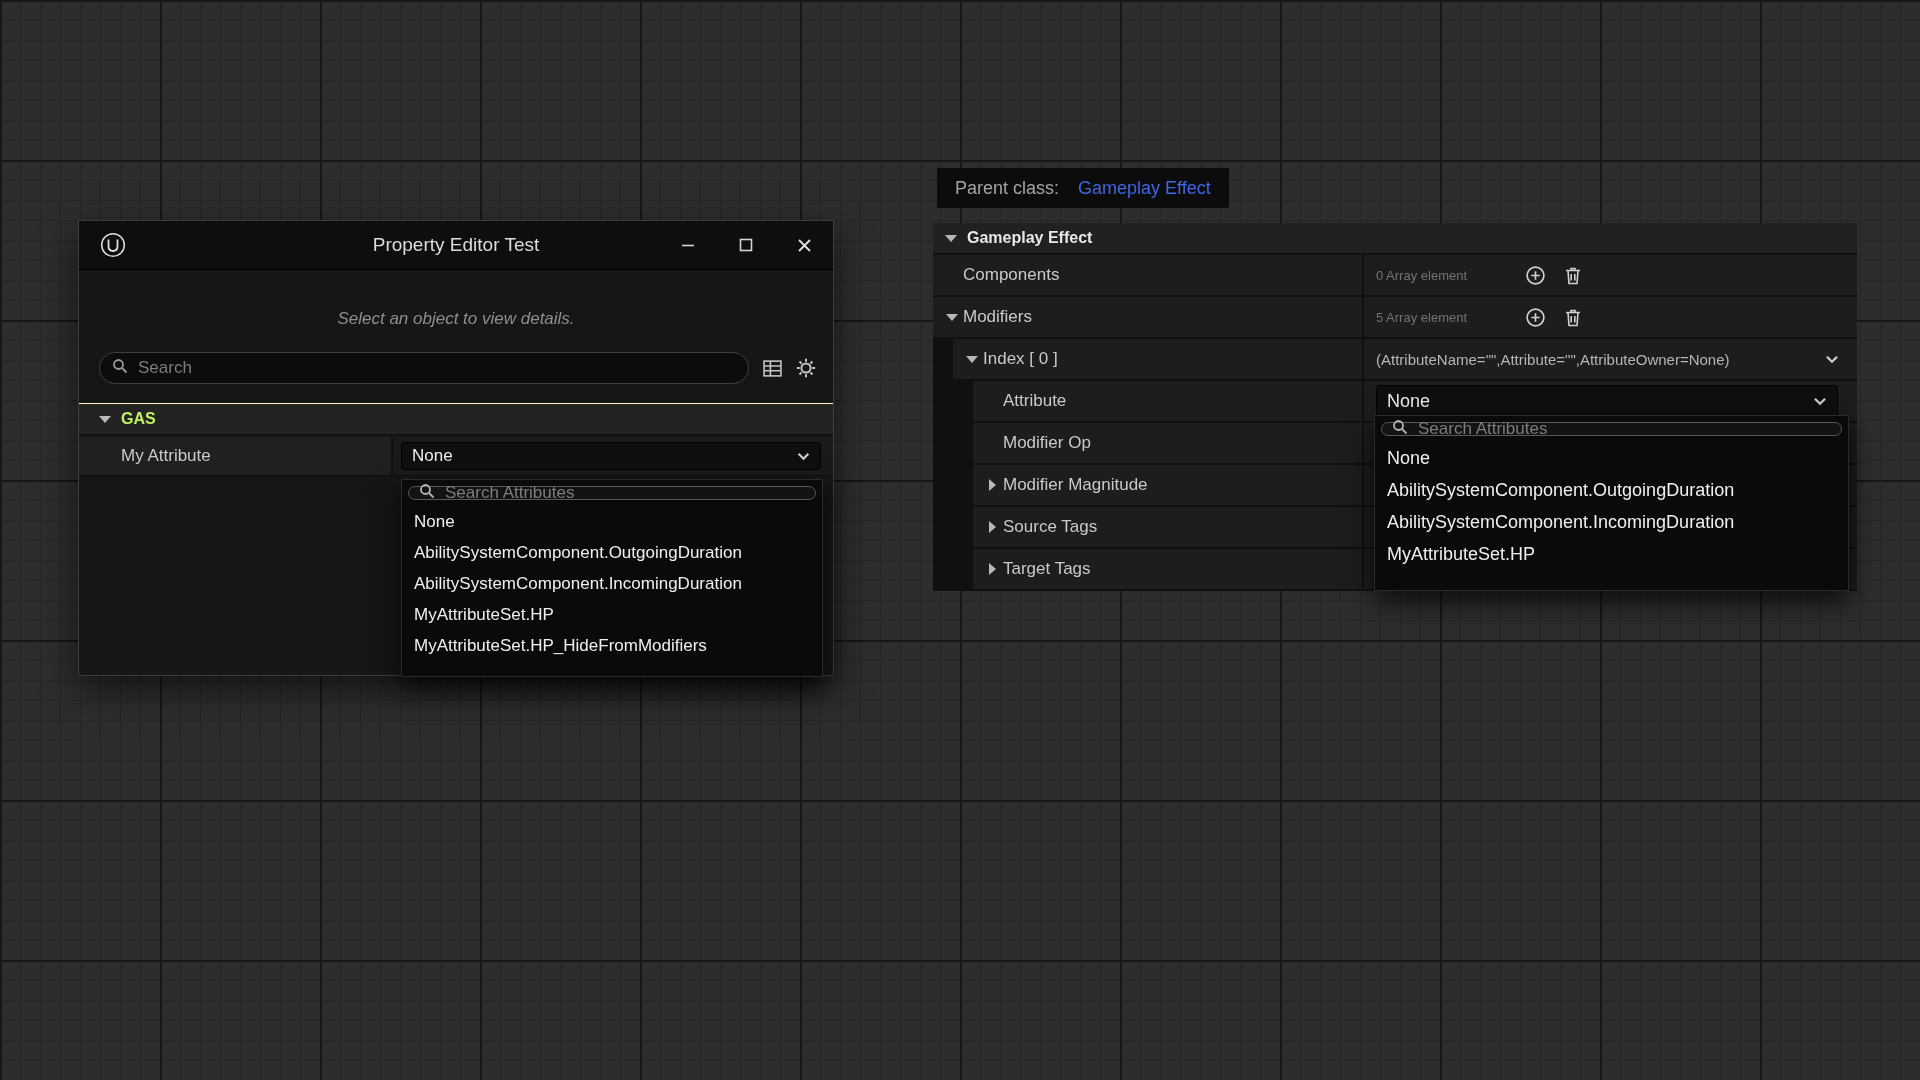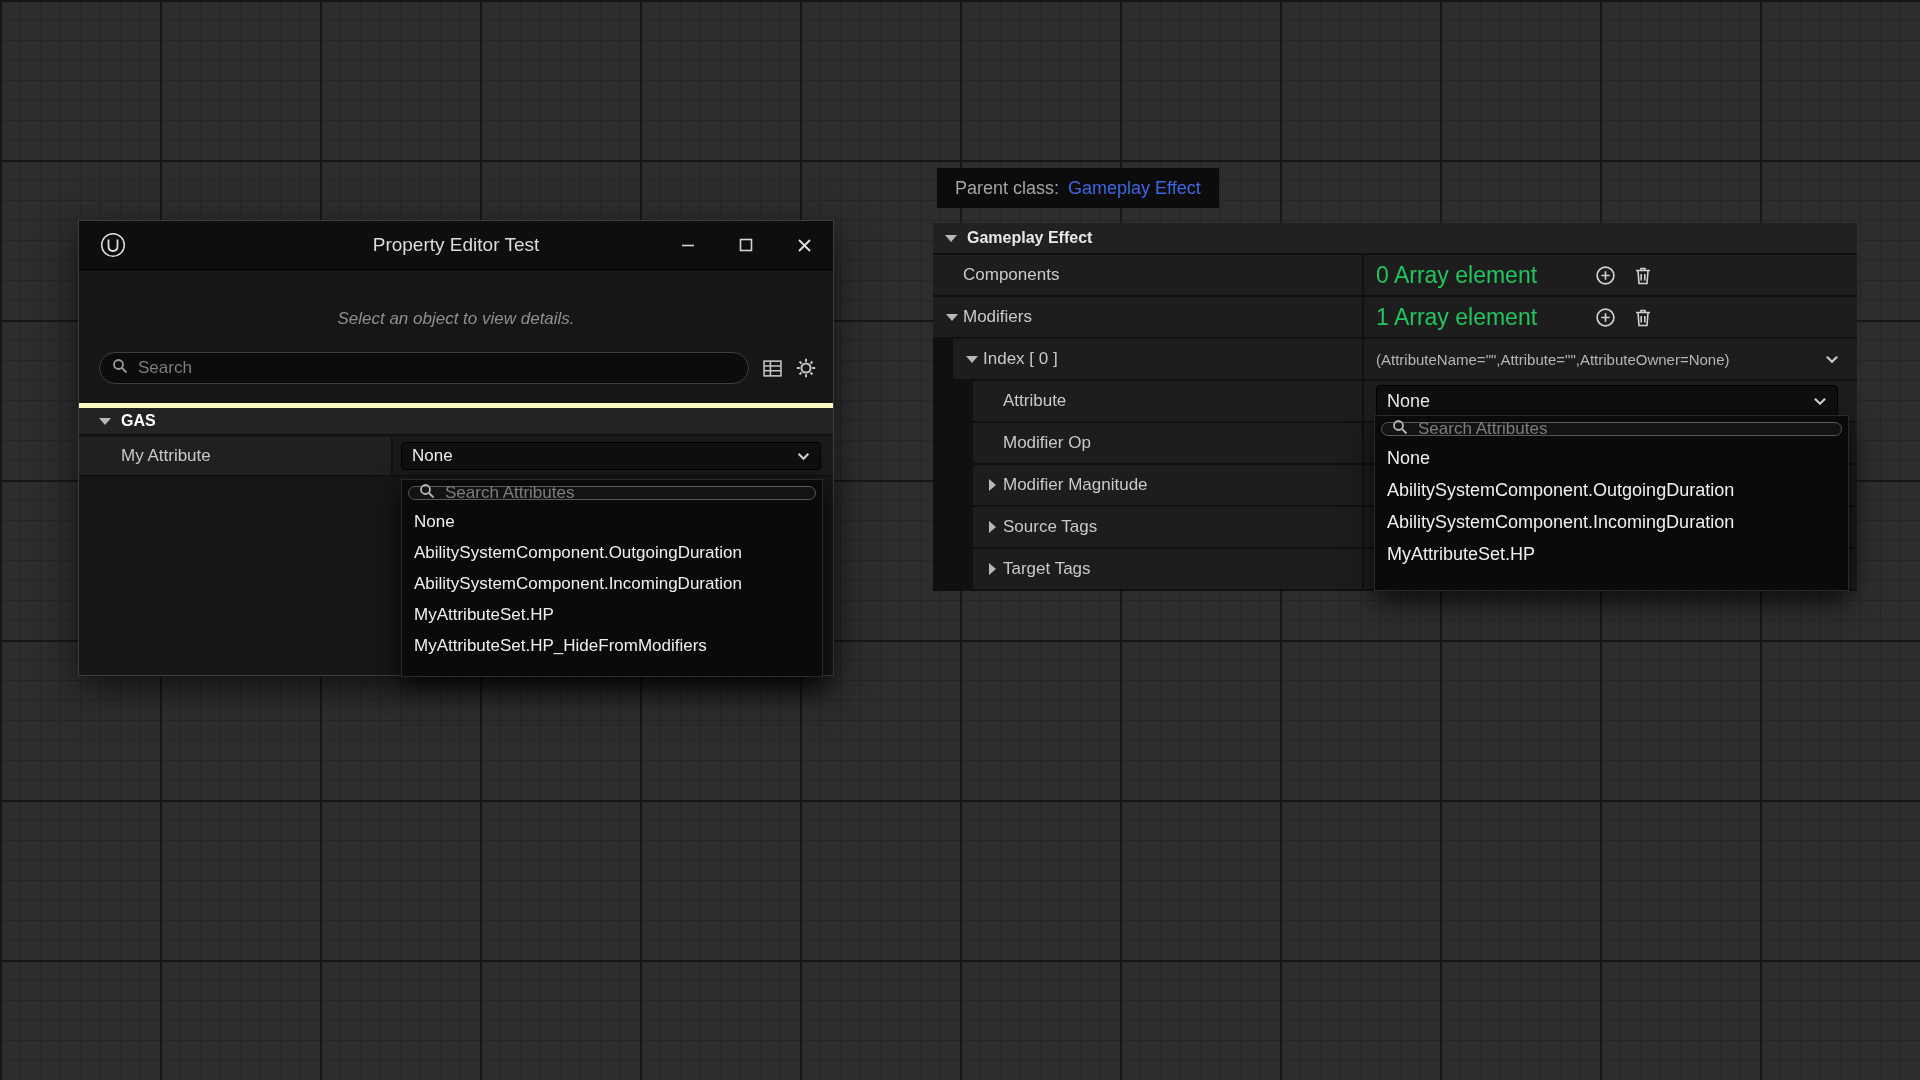--- a/index.html
+++ b/index.html
@@ -29,22 +29,22 @@
 
   .search-row{position:absolute;top:130px;left:20px;right:16px;height:34px;display:flex;align-items:center;}
   .search-box{flex:0 0 650px;height:32px;background:#0c0c0c;border:1px solid #3f3f3f;border-radius:16px;
     display:flex;align-items:center;padding:4px 12px;box-sizing:border-box;gap:8px;}
   .search-box input,.dd-search input{flex:1;background:transparent;border:none;outline:none;
     color:#e0e0e0;font-size:17px;font-family:inherit;min-width:0;}
   input::placeholder{color:#7d7d7d;}
   .tool-icon{margin-left:14px;display:flex;cursor:pointer;}
 
   .cat-header{position:absolute;top:182px;left:0;right:0;height:32px;background:#232323;
-    border-top:5px solid #fef9c3;border-bottom:1px solid #0e0e0e;display:flex;align-items:center;
-    padding-left:20px;gap:10px;box-sizing:border-box;font-weight:bold;font-size:16px;color:#ffffff;}
+    border-top:1px solid #fef9c3;border-bottom:1px solid #0e0e0e;display:flex;align-items:center;
+    padding-left:20px;gap:10px;box-sizing:border-box;font-weight:bold;font-size:16px;color:#bef264;}
 
   .prop-row{position:absolute;top:216px;left:0;right:0;height:38px;display:flex;border-bottom:1px solid #0e0e0e;}
   .prop-label-cell{width:314px;background:#202020;display:flex;align-items:center;padding-left:42px;
     box-sizing:border-box;color:#c9c9c9;font-size:17px;border-right:2px solid #101010;}
   .prop-value-cell{flex:1;background:#1a1a1a;display:flex;align-items:center;padding-left:8px;}
 
   .combo{width:420px;height:28px;background:#0f0f0f;border:1px solid #000;border-radius:4px;
     display:flex;align-items:center;padding:0 10px;box-sizing:border-box;color:#eee;font-size:17px;cursor:pointer;}
   .combo .chev{margin-left:auto;display:flex;}
   .combo.wide{width:462px;height:32px;font-size:18px;}
@@ -53,39 +53,39 @@
   .dropdown{position:absolute;background:#0a0a0a;border:1px solid #2a2a2a;
     box-shadow:0 10px 26px rgba(0,0,0,.75);box-sizing:border-box;}
   .left-dropdown{left:322px;top:258px;width:422px;height:198px;z-index:4;}
   .dd-search{margin:6px;height:14px;border:1px solid #585858;border-radius:16px;background:#131313;
     display:flex;align-items:center;padding:0 10px;gap:8px;box-sizing:border-box;}
   .dd-item{height:31px;line-height:31px;padding-left:12px;color:#f0f0f0;font-size:17px;
     white-space:nowrap;cursor:pointer;}
 
   
   .parent-chip{position:absolute;left:937px;top:168px;height:40px;background:#0c0c0c;
-    display:flex;align-items:center;padding:0 18px;gap:9px;}
+    display:flex;align-items:center;padding:0 18px;gap:19px;}
   .pc-label{color:#a5a5a5;font-size:18px;}
   .pc-link{color:#3f66e4;font-size:18px;text-decoration:none;cursor:pointer;}
 
   
   .details{position:absolute;left:933px;top:223px;width:924px;background:#101010;z-index:1;}
   .dcat{height:30px;background:#212121;display:flex;align-items:center;padding-left:12px;gap:10px;
     font-weight:bold;font-size:16px;color:#e8e8e8;margin-bottom:2px;}
   .drow{height:40px;background:#1d1d1d;display:flex;margin-bottom:2px;}
   .indent1{margin-left:20px;}
   .indent2{margin-left:40px;}
   .dleft{display:flex;align-items:center;box-sizing:border-box;border-right:2px solid #101010;}
   .indent0 .dleft{width:431px;}
   .indent1 .dleft{width:411px;}
   .indent2 .dleft{width:391px;}
   .exp-slot{width:22px;display:flex;justify-content:center;margin-left:8px;flex:0 0 22px;}
   .dlabel{color:#c9c9c9;font-size:17px;white-space:nowrap;}
   .dright{flex:1;display:flex;align-items:center;padding-left:12px;position:relative;min-width:0;}
-  .dvalue{color:#22c55e;font-size:23px;}
+  .dvalue{color:#737373;font-size:13px;}
   .dvalue.small{font-size:15px;color:#b5b5b5;white-space:nowrap;}
   .icon-btn{display:flex;cursor:pointer;}
   .icon-btn.plus{margin-left:58px;}
   .icon-btn.trash{margin-left:18px;}
   .row-chev{position:absolute;right:18px;display:flex;cursor:pointer;}
   .right-dropdown{left:441px;top:192px;width:475px;height:176px;z-index:6;}
   .right-dropdown .dd-item{height:32px;line-height:32px;font-size:18px;}
 
   
   .tri-down{width:0;height:0;border-left:6px solid transparent;border-right:6px solid transparent;
@@ -237,21 +237,21 @@
     </div>
 
     <div class="drow indent0">
       <div class="dleft">
         <span class="exp-slot">
           <span class="tri-down"></span>
         </span>
         <span class="dlabel">Modifiers</span>
       </div>
       <div class="dright">
-        <span class="dvalue">1 Array element</span>
+        <span class="dvalue">5 Array element</span>
         <span class="icon-btn plus">
           <svg width="21" height="21" viewBox="0 0 20 20">
               <g stroke="#d0d0d0" stroke-width="1.6" fill="none">
                 <circle cx="10" cy="10" r="8"></circle>
                 <path d="M10 6v8 M6 10h8"></path>
               </g>
             </svg>
         </span>
         <span class="icon-btn trash">
           <svg width="18" height="21" viewBox="0 0 18 20">

